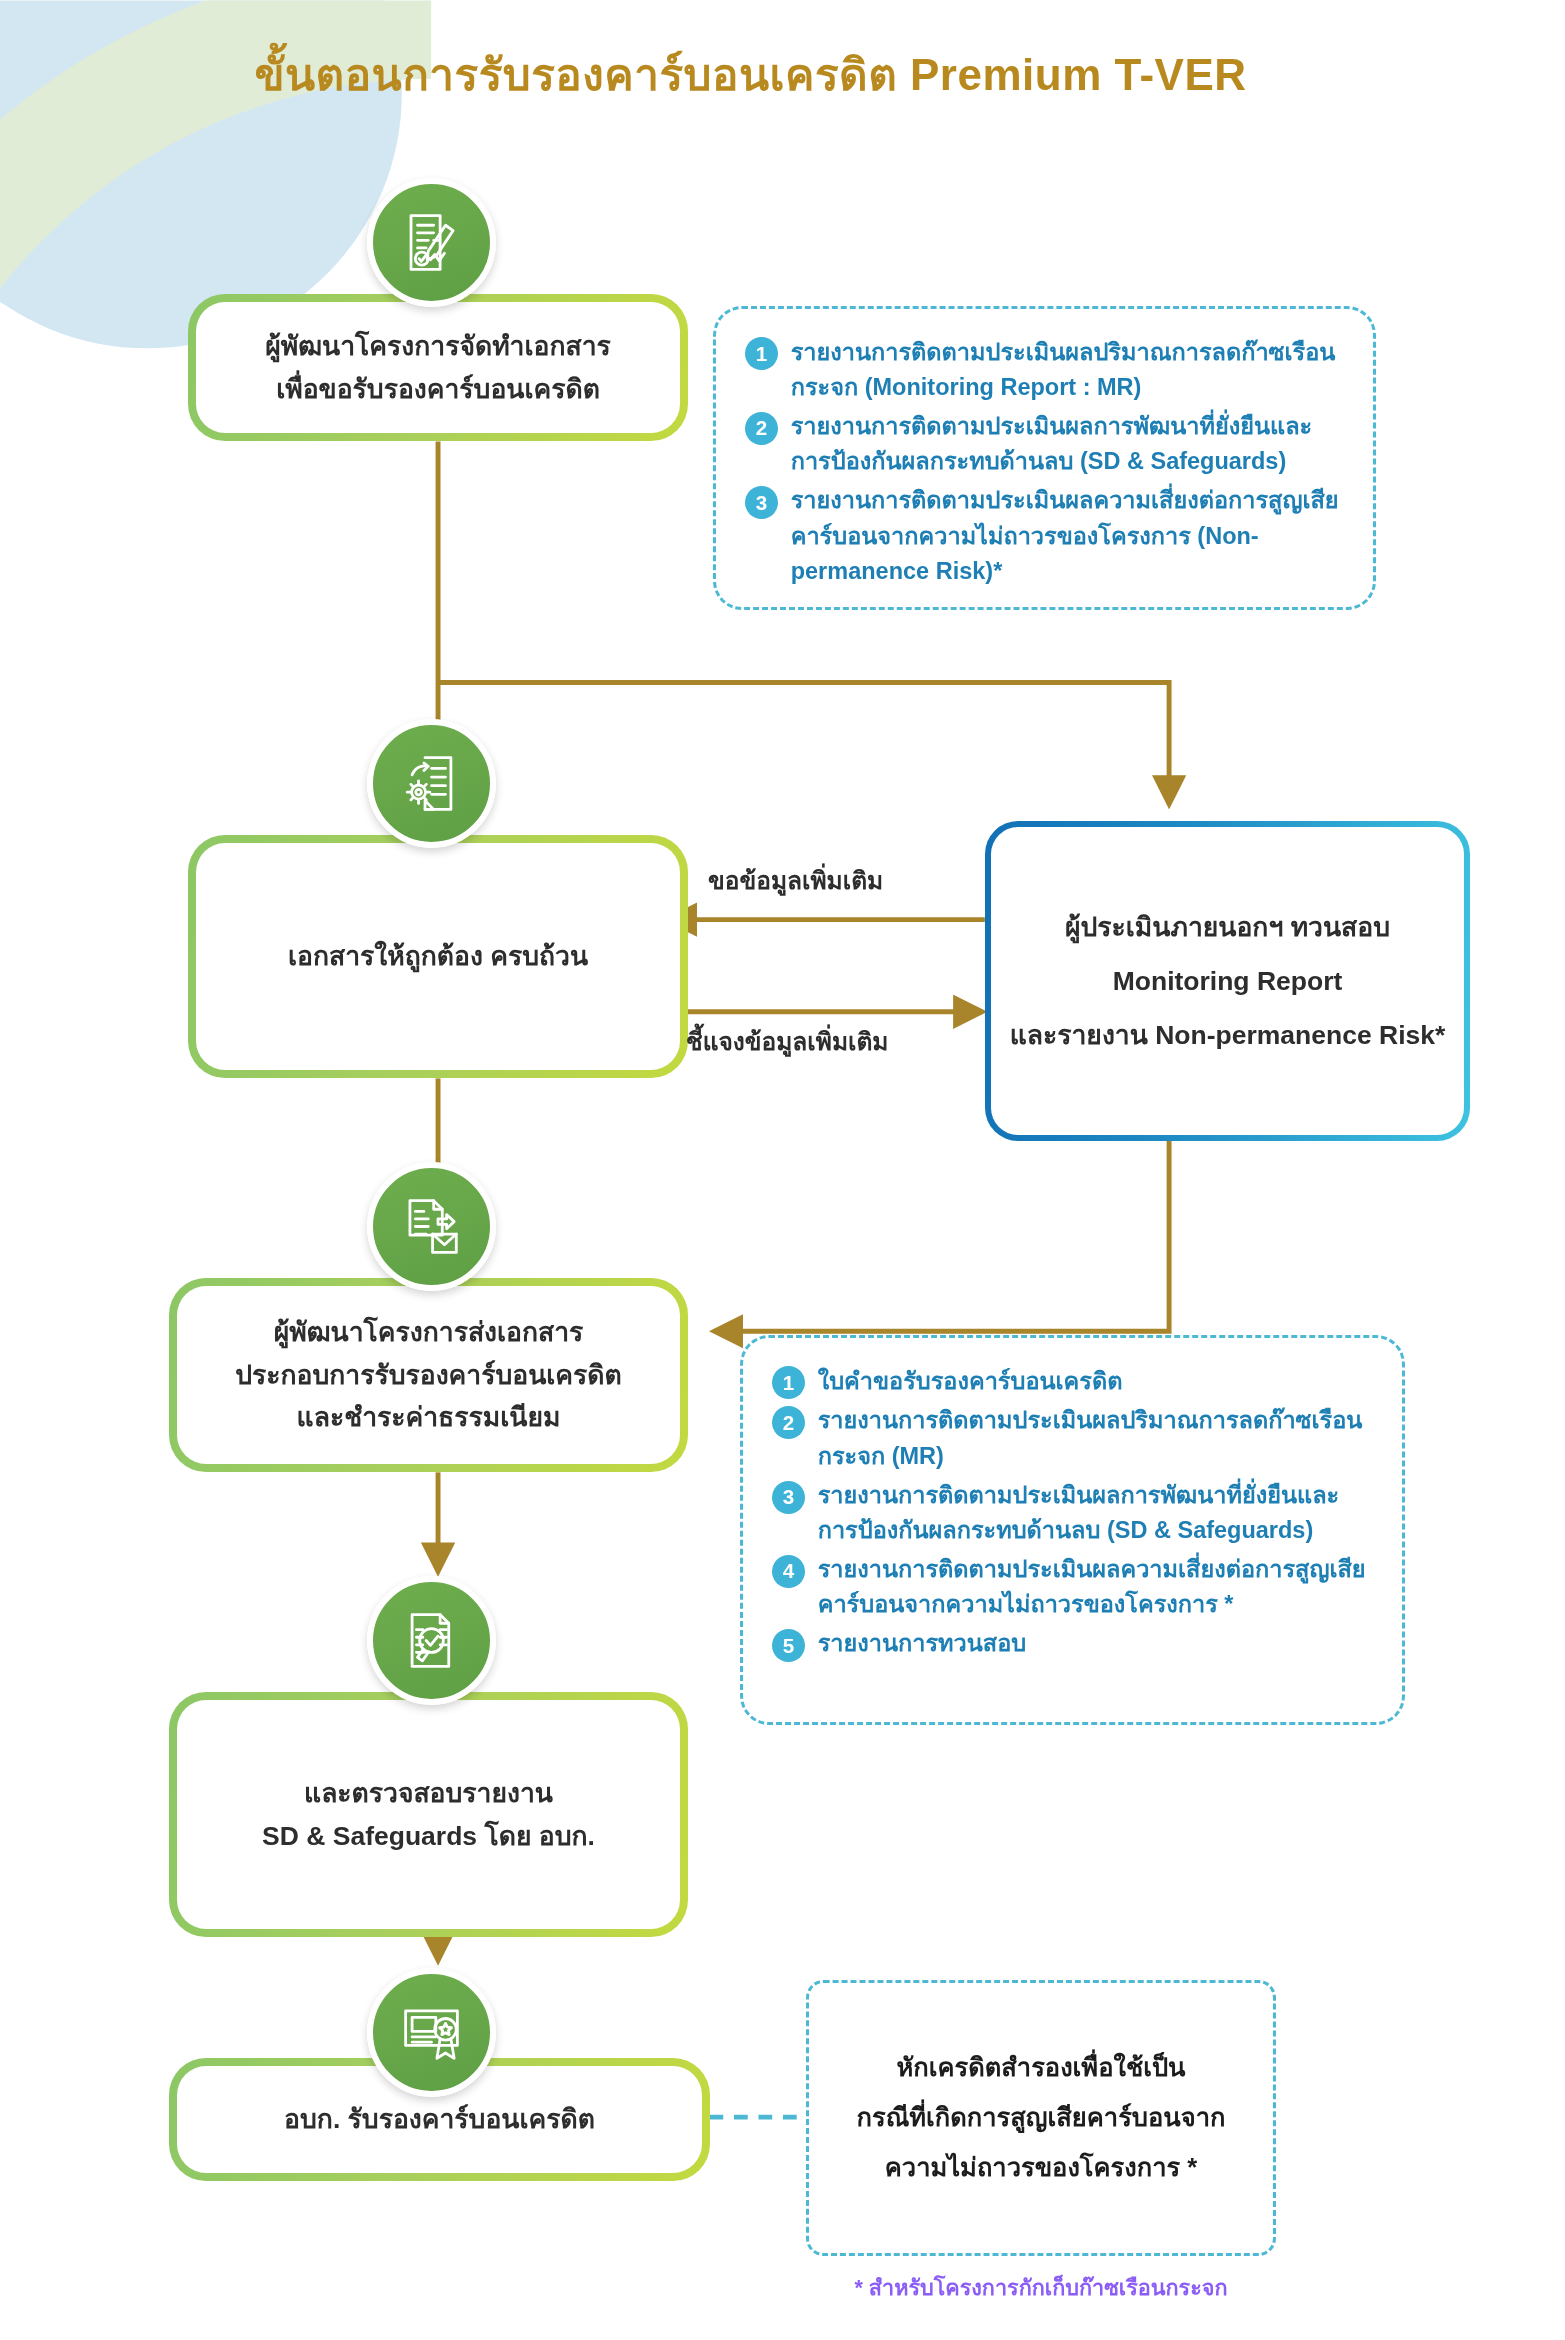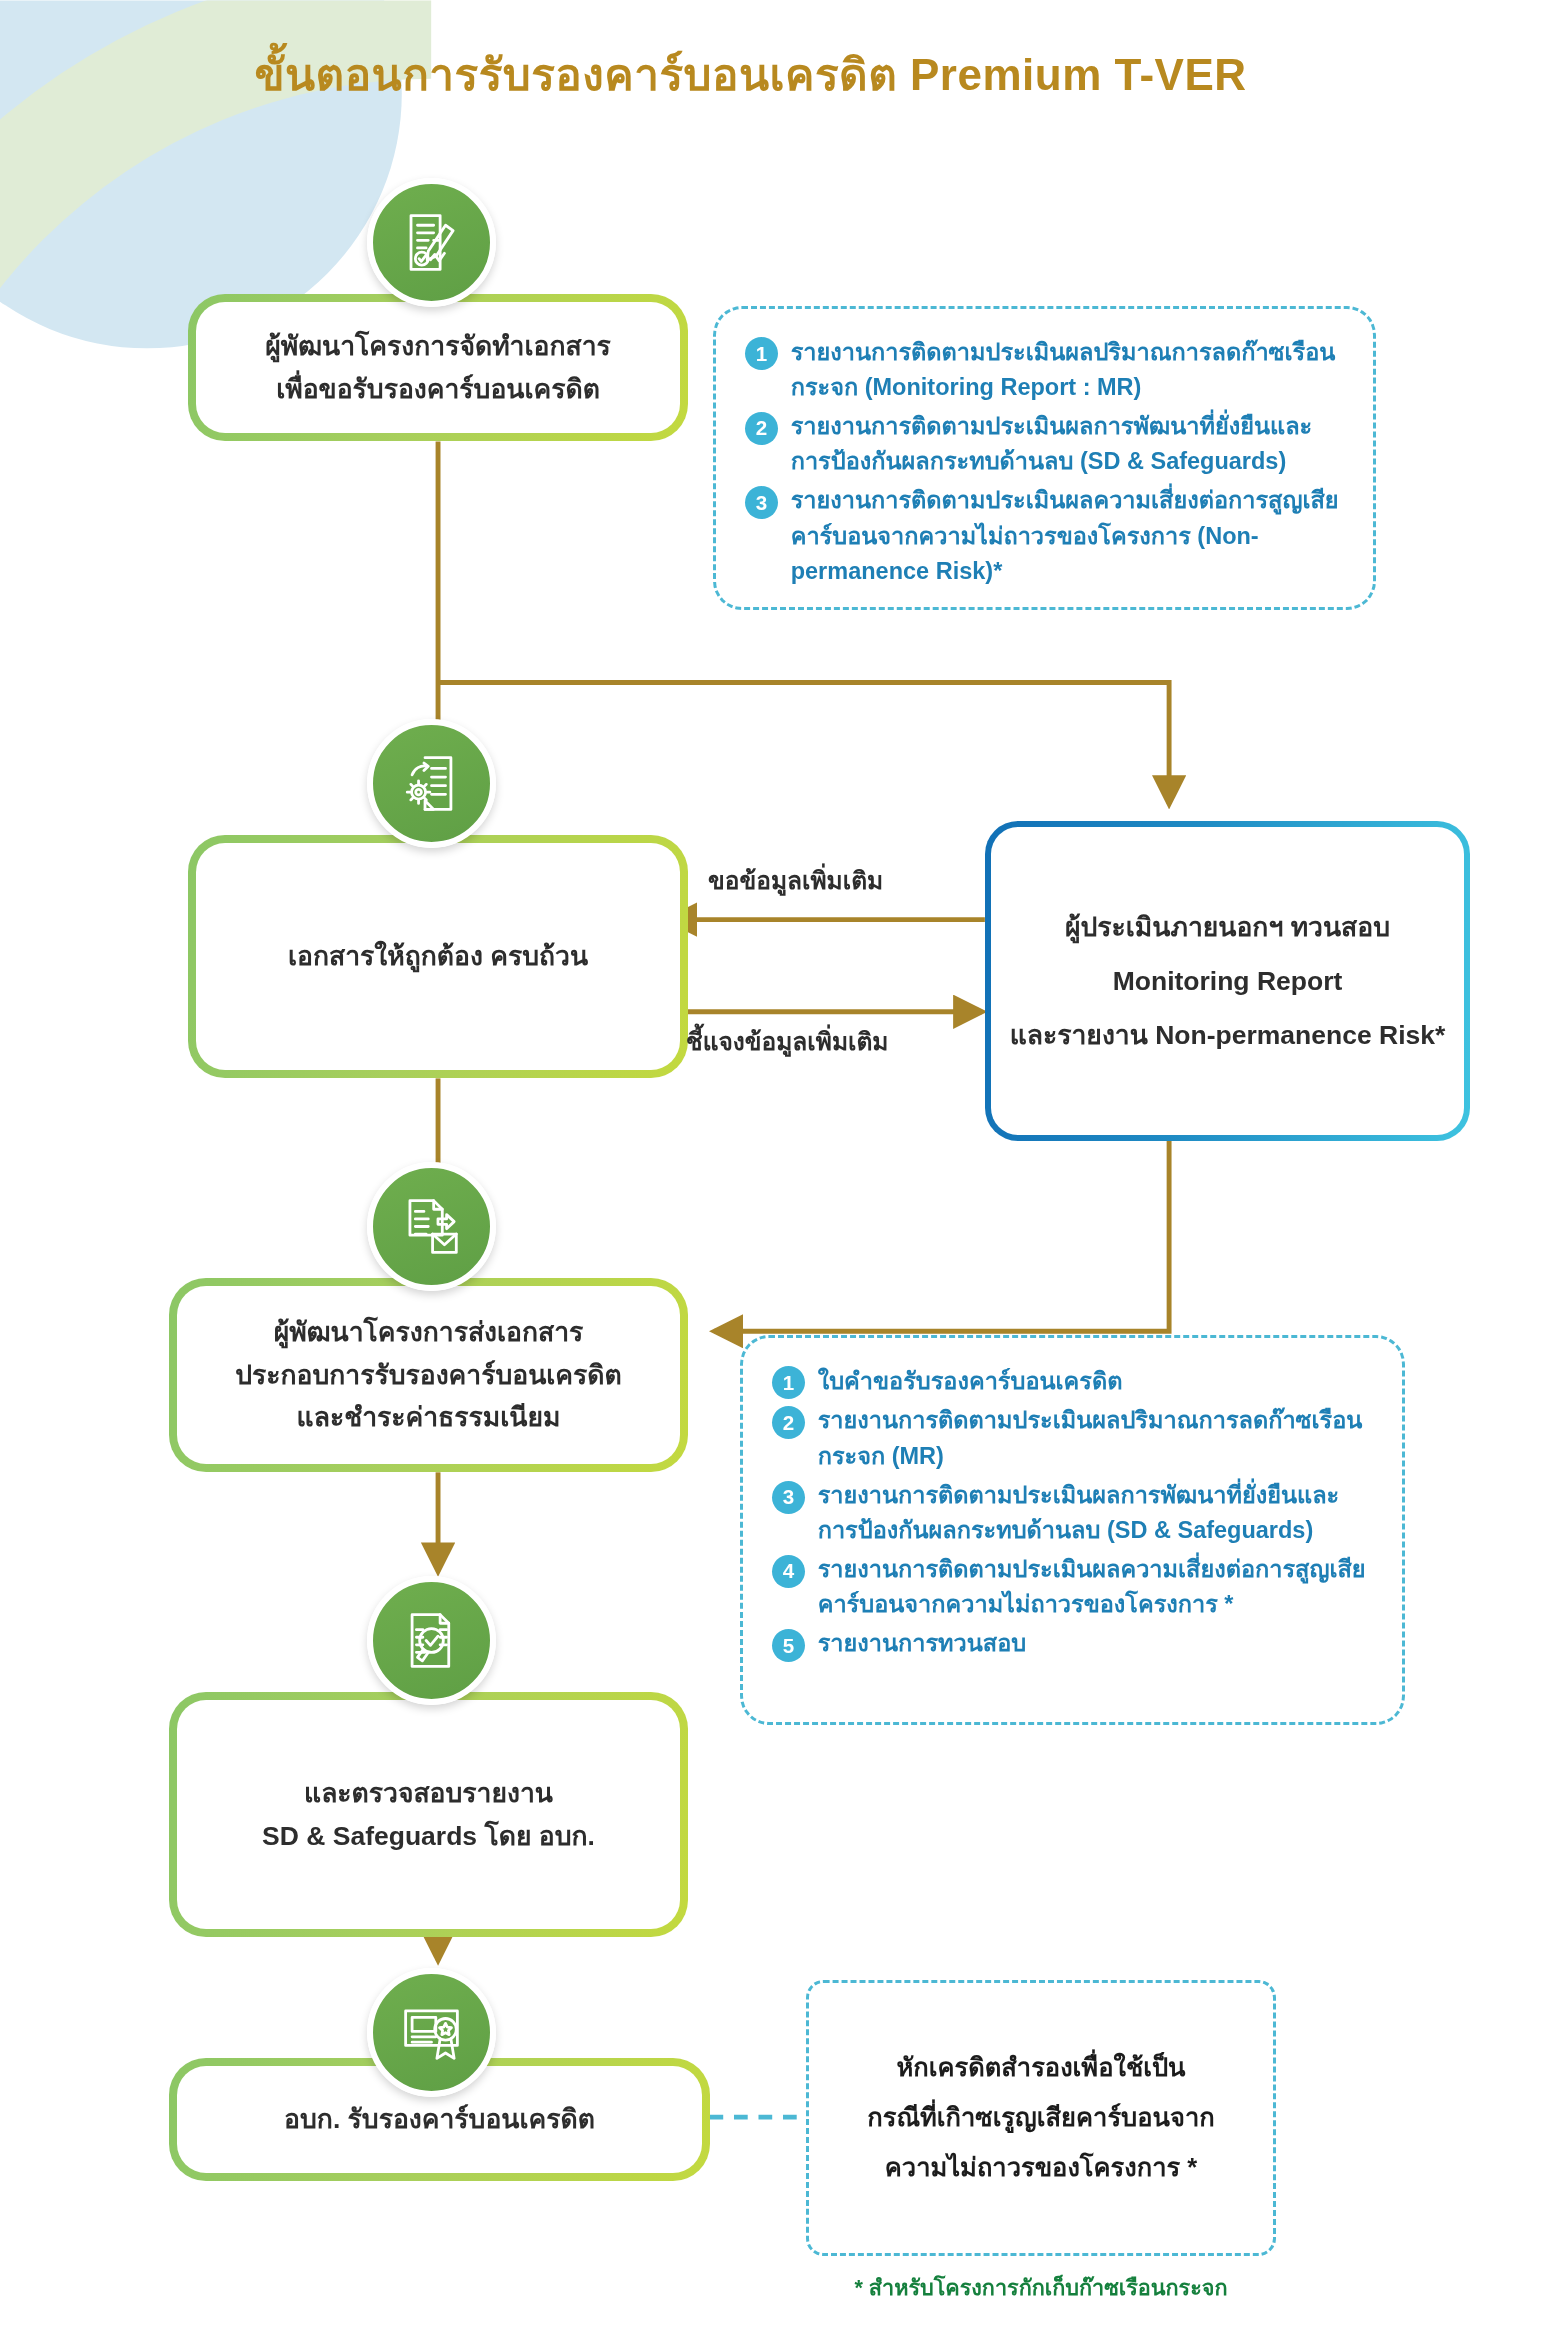--- a/index.html
+++ b/index.html
@@ -150,21 +150,21 @@
     font-size: 25.5px;
     line-height: 1.95;
     color: #1c1c1c;
     font-weight: 600;
   }
   .note-text .ln { display: block; }
 
   .footnote {
     position: absolute;
     font-size: 21.6px;
-    color: #15803d;
+    color: #8b5cf6;
     font-weight: 600;
     z-index: 6;
     text-align: center;
   }
 
   
   .edge-label {
     position: absolute;
     font-size: 24.5px;
     color: #2d2d2d;
@@ -363,19 +363,19 @@
 </div>
 <div class="step" style="left:169px; top:2058px; width:541px; height:123px;">
   <div class="step-text">
     <span class="ln">อบก. รับรองคาร์บอนเครดิต</span>
   </div>
 </div>
 
 <div class="notebox" style="left:806px; top:1980px; width:470px; height:276px;">
   <div class="note-text">
     <span class="ln">หักเครดิตสำรองเพื่อใช้เป็น</span>
-    <span class="ln">กรณีที่เกิาซเรูญเสียคาร์บอนจาก</span>
+    <span class="ln">กรณีที่เกิดการสูญเสียคาร์บอนจาก</span>
     <span class="ln">ความไม่ถาวรของโครงการ *</span>
   </div>
 </div>
 
 <div class="footnote" style="left:806px; top:2270px; width:470px;">* สำหรับโครงการกักเก็บก๊าซเรือนกระจก</div>
 
 
 </body></html>

